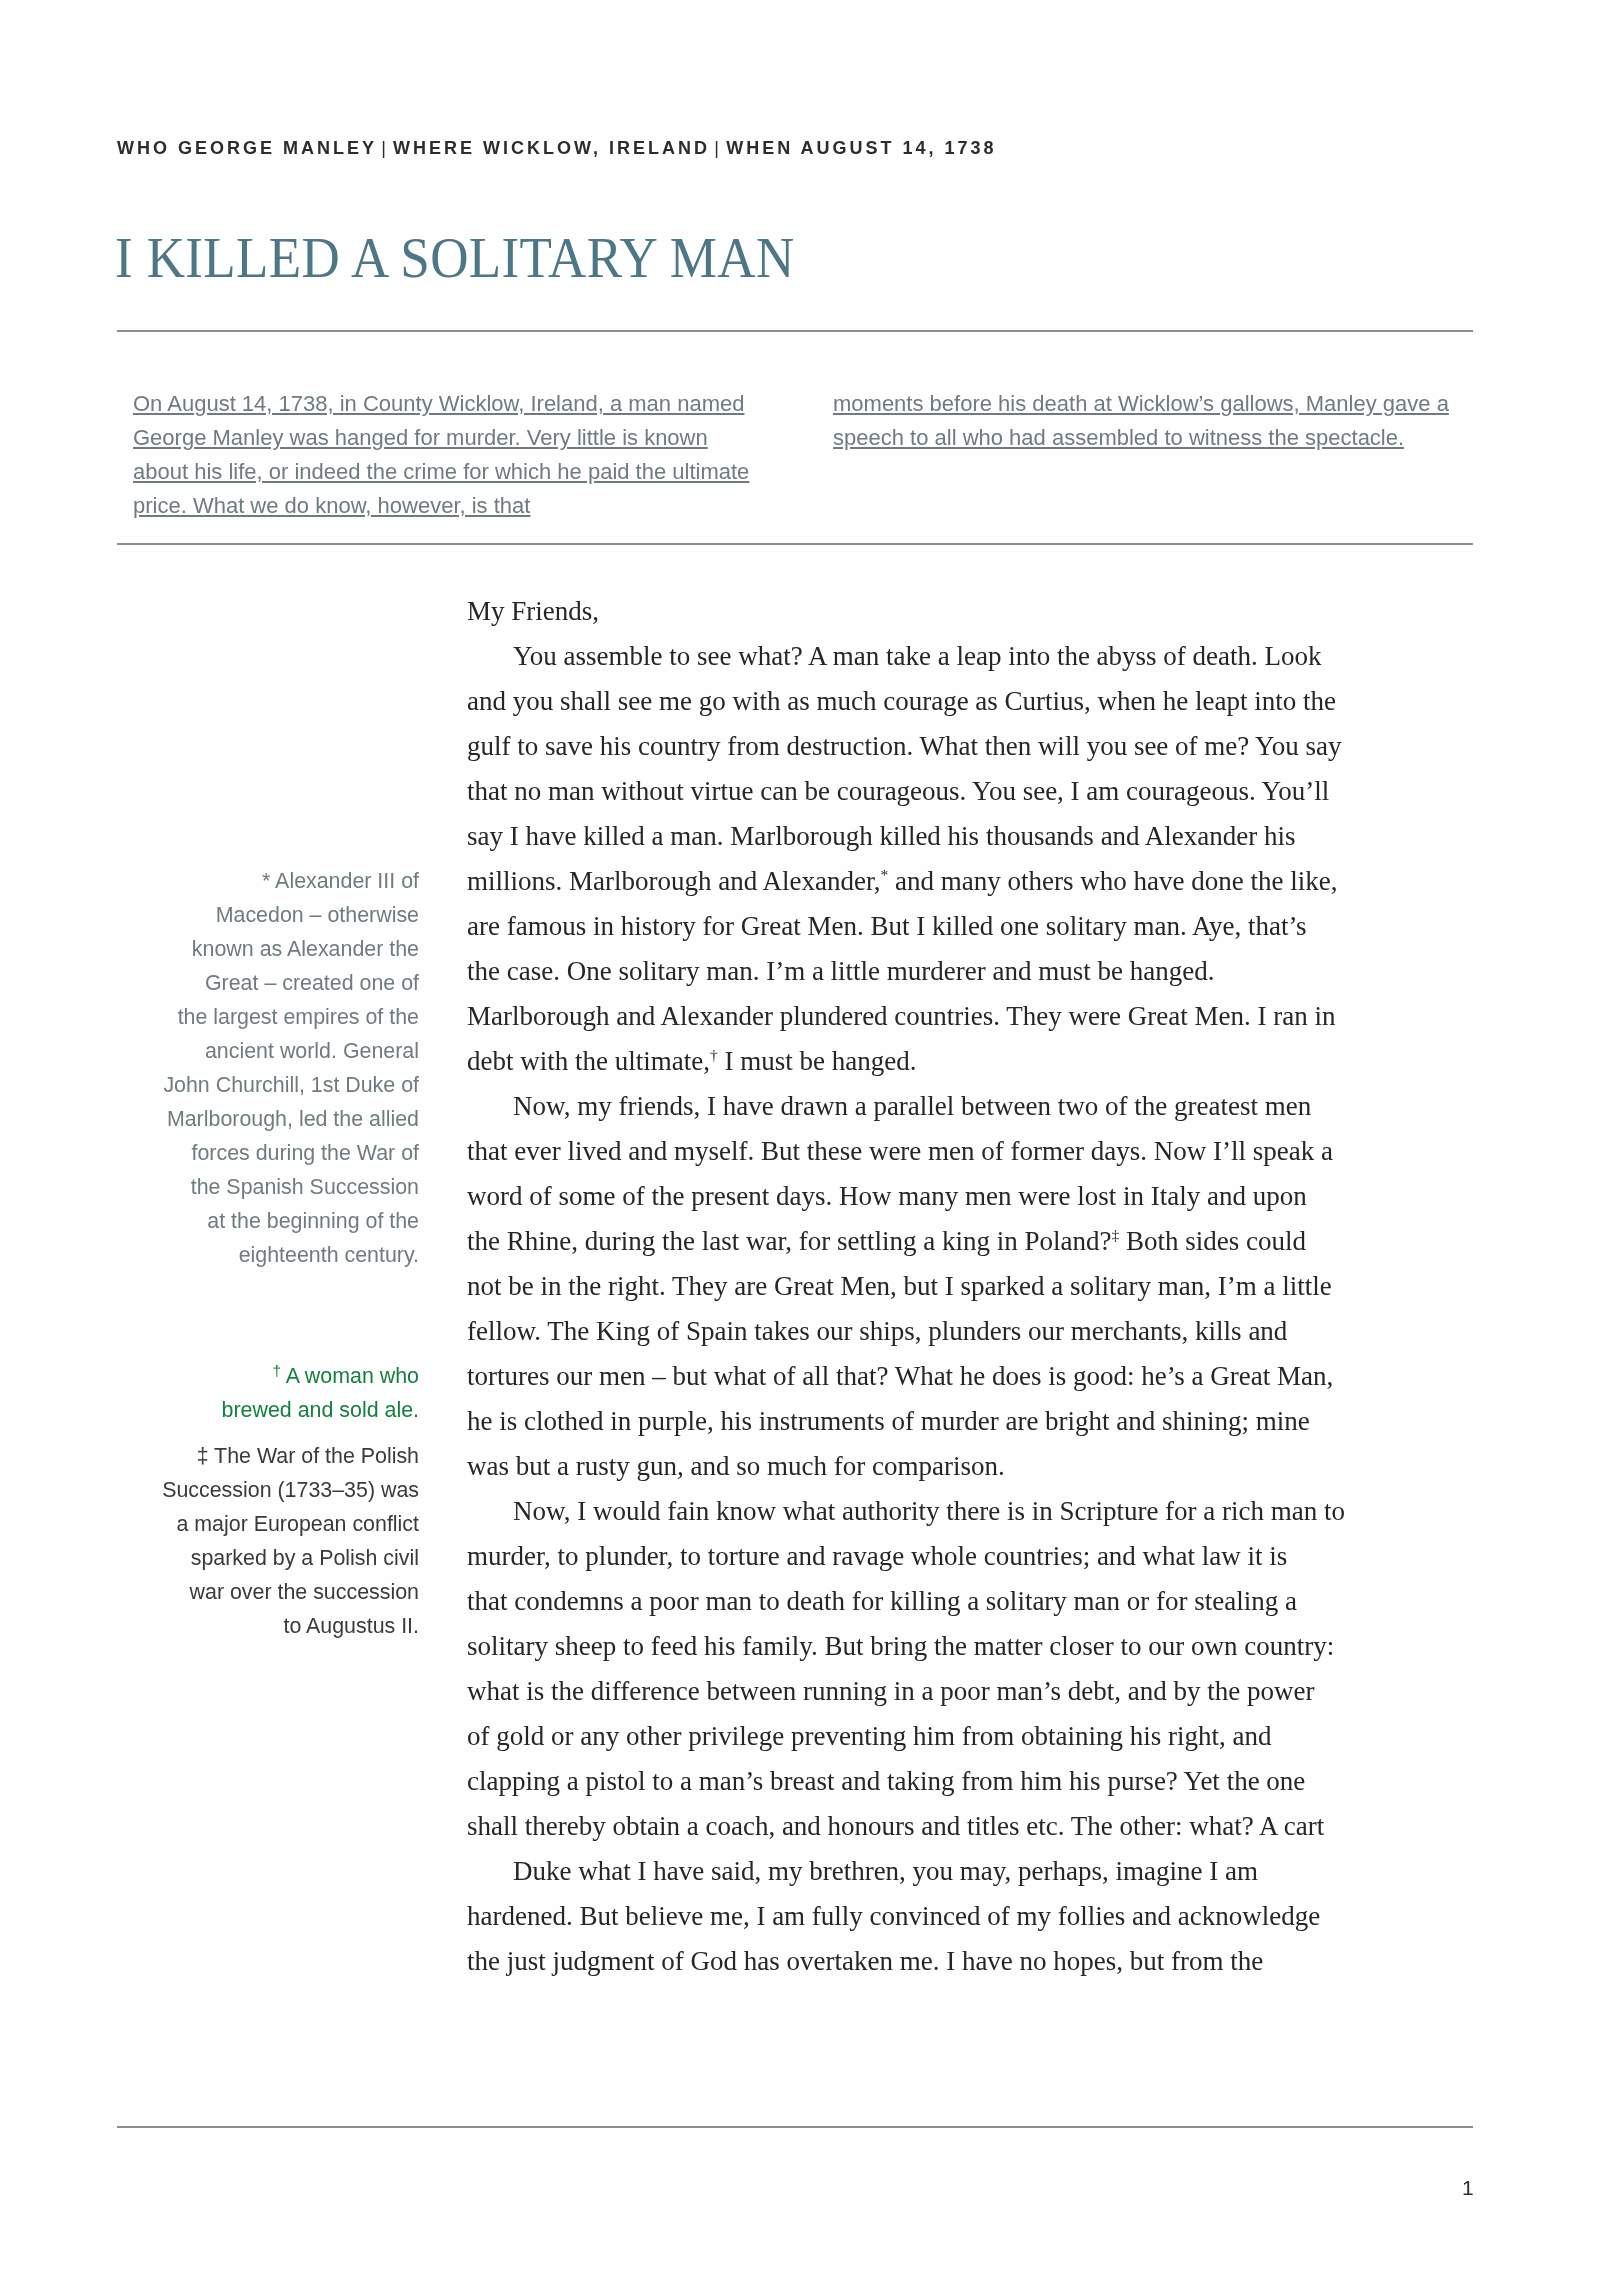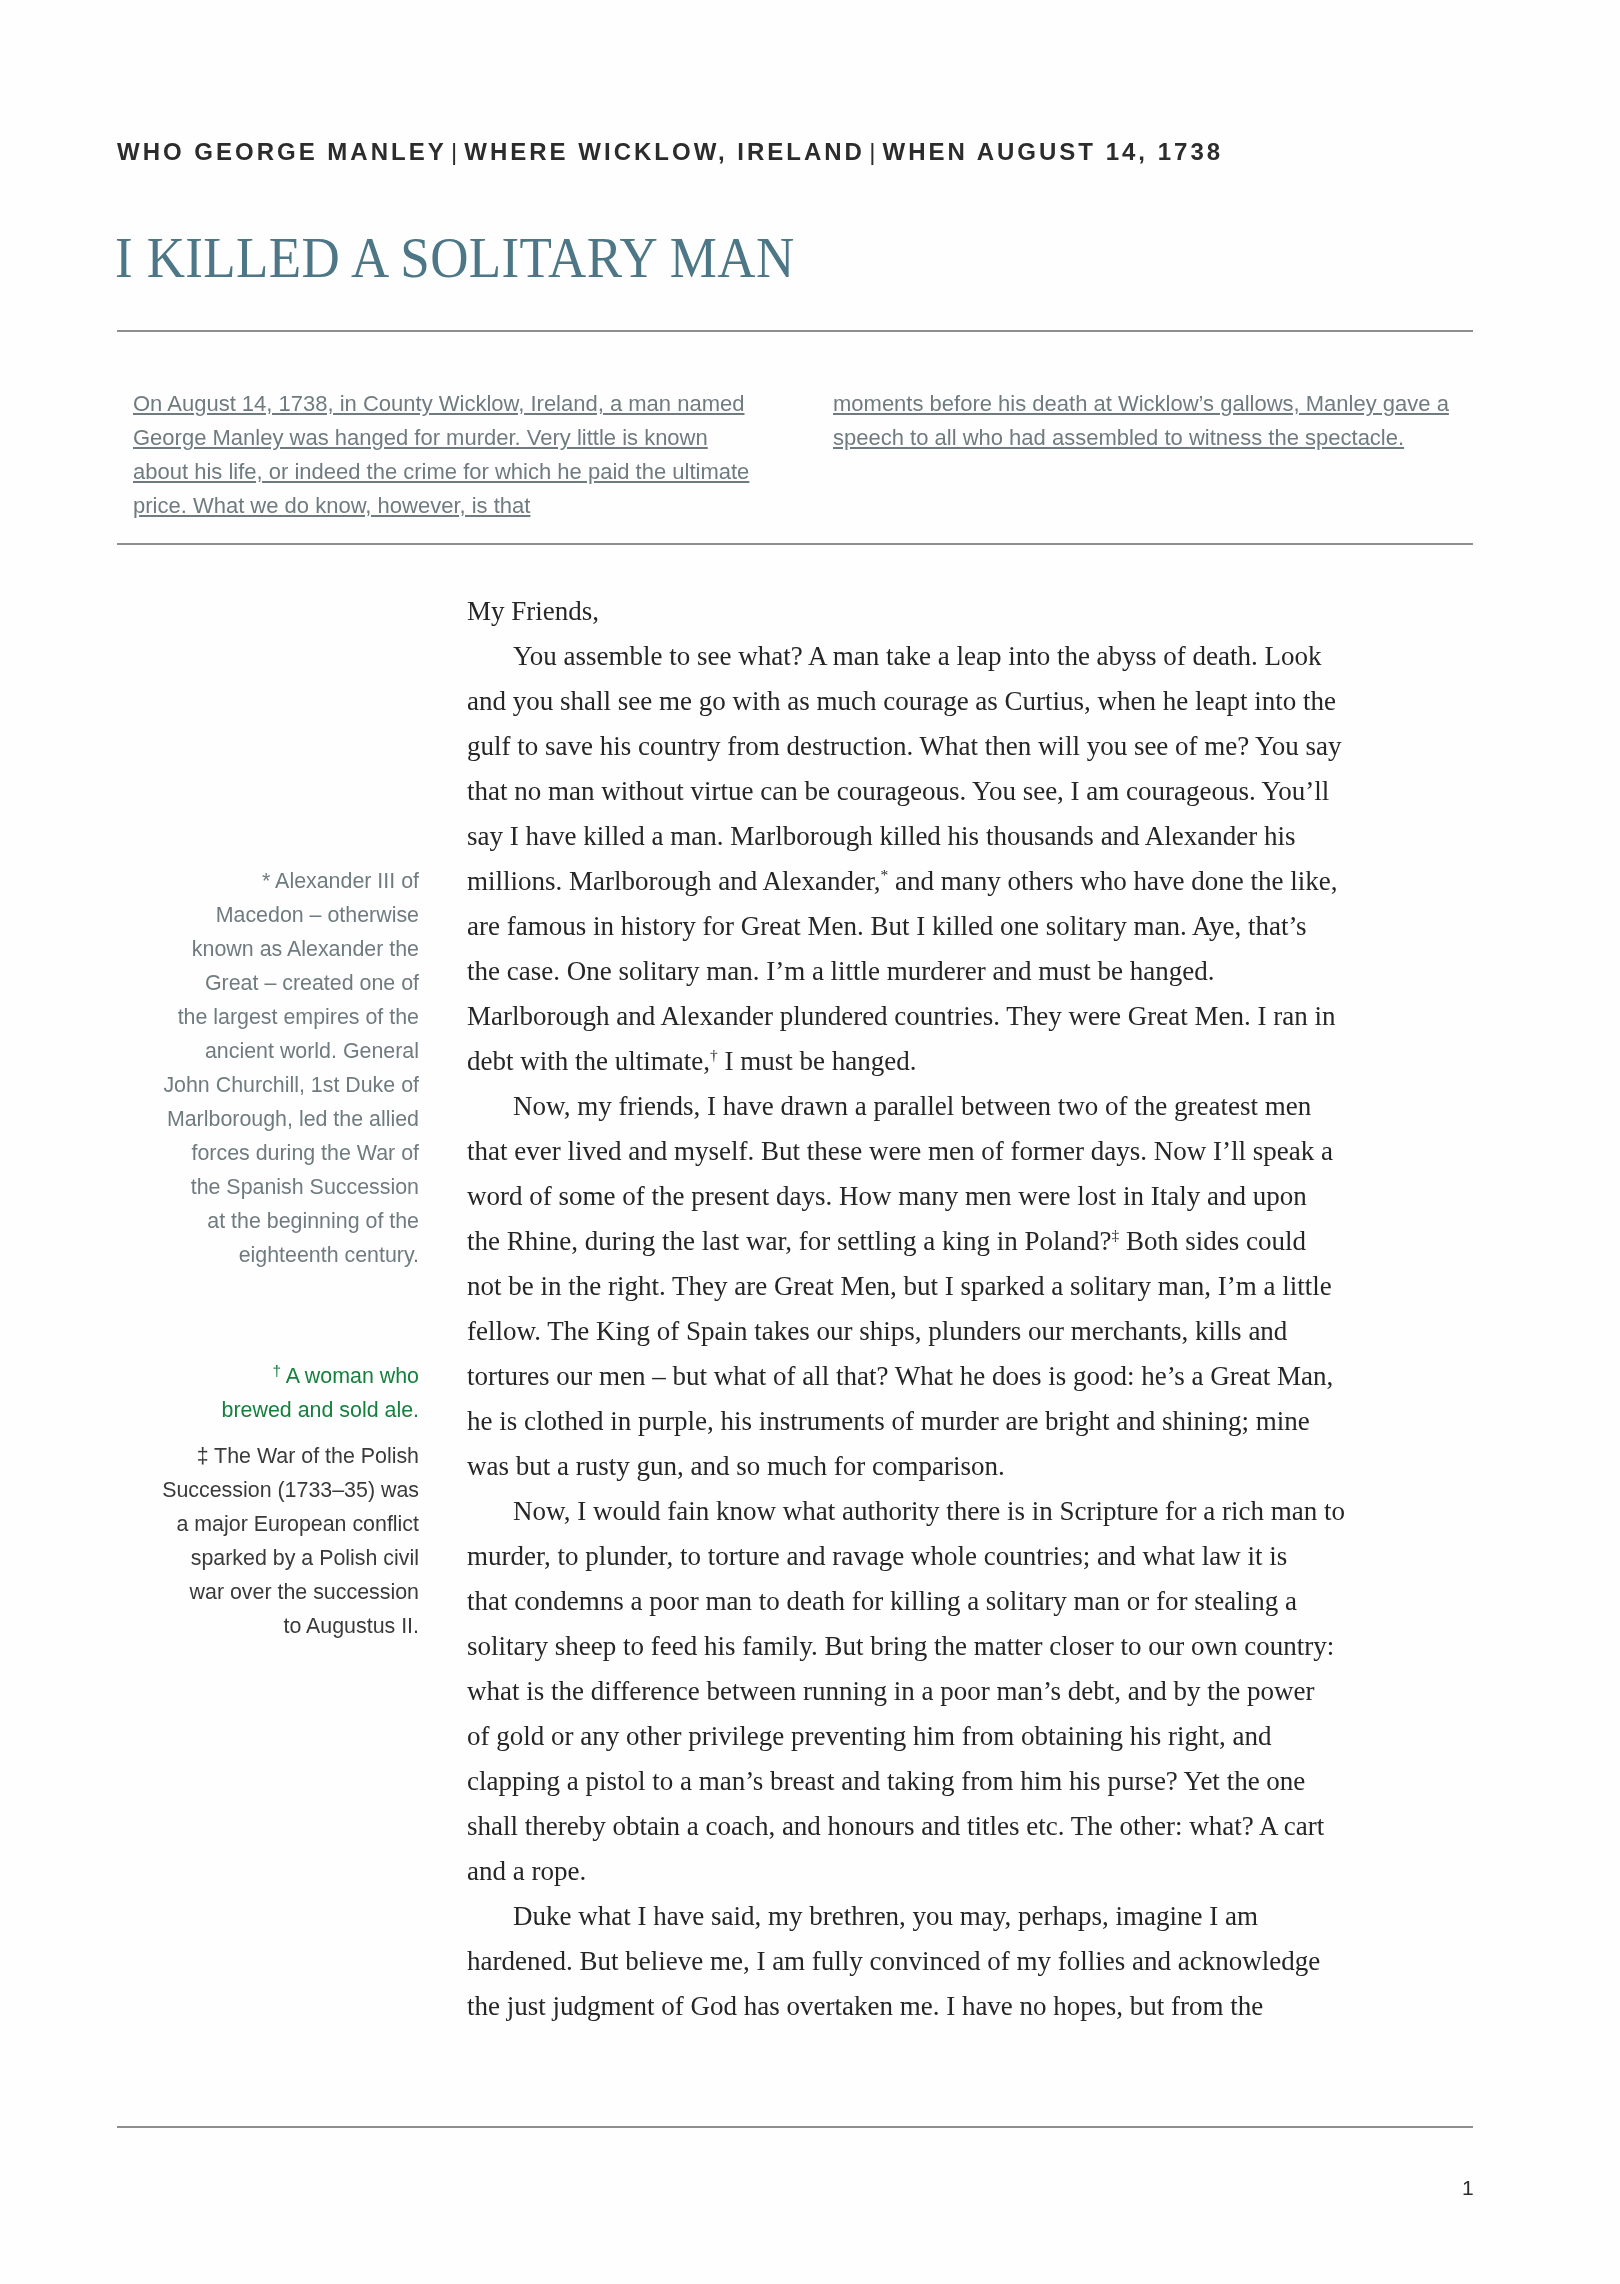--- a/index.html
+++ b/index.html
@@ -19,21 +19,21 @@
       width: 1621px;
       height: 2284px;
       background: #fefefe;
     }
     .kicker {
       position: absolute;
       left: 117px;
       top: 138px;
       font-family: "Liberation Sans", sans-serif;
       font-weight: bold;
-      font-size: 24px;
+      font-size: 18px;
       letter-spacing: 3px;
       color: #2c2c2c;
       white-space: nowrap;
     }
     .kicker .sep {
       font-weight: normal;
       margin: 0 4.2px;
     }
     .title {
       position: absolute;
@@ -183,21 +183,20 @@
     <span class="line">he is clothed in purple, his instruments of murder are bright and shining; mine</span>
     <span class="line">was but a rusty gun, and so much for comparison.</span>
     <span class="line indent">Now, I would fain know what authority there is in Scripture for a rich man to</span>
     <span class="line">murder, to plunder, to torture and ravage whole countries; and what law it is</span>
     <span class="line">that condemns a poor man to death for killing a solitary man or for stealing a</span>
     <span class="line">solitary sheep to feed his family. But bring the matter closer to our own country:</span>
     <span class="line">what is the difference between running in a poor man’s debt, and by the power</span>
     <span class="line">of gold or any other privilege preventing him from obtaining his right, and</span>
     <span class="line">clapping a pistol to a man’s breast and taking from him his purse? Yet the one</span>
     <span class="line">shall thereby obtain a coach, and honours and titles etc. The other: what? A cart</span>
-    <span class="line">and a rope.</span>
     <span class="line indent">Duke what I have said, my brethren, you may, perhaps, imagine I am</span>
     <span class="line">hardened. But believe me, I am fully convinced of my follies and acknowledge</span>
     <span class="line">the just judgment of God has overtaken me. I have no hopes, but from the</span>
   </div>
 
   <div class="rule bottom"></div>
 
   <div class="page-number">1</div>
 </div>
 

